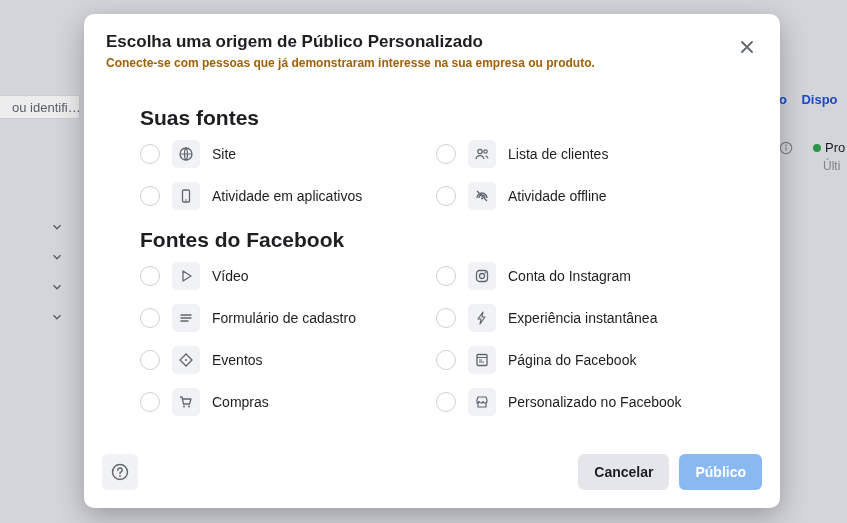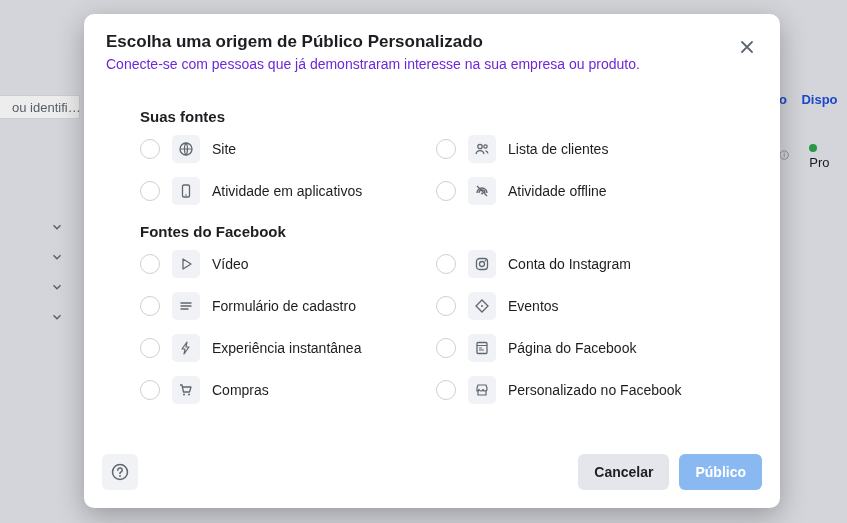--- a/index.html
+++ b/index.html
@@ -42,21 +42,21 @@
   color: #1d4ed8;
   font-size: 13px;
   font-weight: 600;
   white-space: nowrap;
   text-align: left;
 }
 .bg-frag-right2 {
   position: absolute;
   right: 0; top: 140px;
   width: 68px;
-  display: flex; gap: 16px;
+  display: flex; flex-direction: column; gap: 4px;
   color: #1c1e21;
   font-size: 13px;
 }
 .status-dot { width: 8px; height: 8px; border-radius: 50%; background: #31a24c; display: inline-block; margin-right: 4px; }
 .info-dot { width: 14px; height: 14px; color: #8a8d91; }
 
 .overlay {
   position: absolute;
   inset: 0;
   background: rgba(0,0,0,0.07);
@@ -75,39 +75,40 @@
   padding: 18px 22px 8px 22px;
   position: relative;
 }
 .modal-title {
   font-size: 17px;
   font-weight: 600;
   color: #1c1e21;
   margin-bottom: 4px;
 }
 .modal-subtitle {
-  font-size: 14px;
-  color: #6d28d9;
+  font-size: 12px;
+  color: #a16207;
+  font-weight: bold;
 }
 .close-btn {
   position: absolute;
   top: 18px; right: 18px;
   width: 30px; height: 30px;
   display: flex; align-items: center; justify-content: center;
   cursor: pointer;
   color: #606770;
   border-radius: 50%;
 }
 .modal-body {
   flex: 1;
   padding: 10px 56px 0 56px;
   overflow: auto;
 }
 .section-heading {
-  font-size: 15px;
+  font-size: 21px;
   font-weight: 600;
   color: #1c1e21;
   margin: 18px 0 10px 0;
 }
 .options-grid {
   display: grid;
   grid-template-columns: 1fr 1fr;
   column-gap: 8px;
   row-gap: 14px;
 }
@@ -290,34 +291,34 @@
             <svg width="16" height="16" viewBox="0 0 16 16">
               <path d="M3 5h10M3 8h10M3 11h7" stroke="currentColor" stroke-width="1.4" stroke-linecap="round"></path>
             </svg>
           </div>
           <span class="option-label">Formulário de cadastro</span>
         </div>
         <div class="option">
           <div class="radio"></div>
           <div class="icon-box">
             <svg width="16" height="16" viewBox="0 0 16 16">
+              <path d="M9 2L4 9h3l-1 5 5-7H8l1-5z" fill="none" stroke="currentColor" stroke-width="1.2" stroke-linejoin="round"></path>
+            </svg>
+          </div>
+          <span class="option-label">Experiência instantânea</span>
+        </div>
+        <div class="option">
+          <div class="radio"></div>
+          <div class="icon-box">
+            <svg width="16" height="16" viewBox="0 0 16 16">
               <path d="M8 2l6 6-6 6-6-6z" fill="none" stroke="currentColor" stroke-width="1.3"></path>
               <circle cx="8" cy="8" r="1" fill="currentColor"></circle>
             </svg>
           </div>
           <span class="option-label">Eventos</span>
-        </div>
-        <div class="option">
-          <div class="radio"></div>
-          <div class="icon-box">
-            <svg width="16" height="16" viewBox="0 0 16 16">
-              <path d="M9 2L4 9h3l-1 5 5-7H8l1-5z" fill="none" stroke="currentColor" stroke-width="1.2" stroke-linejoin="round"></path>
-            </svg>
-          </div>
-          <span class="option-label">Experiência instantânea</span>
         </div>
         <div class="option">
           <div class="radio"></div>
           <div class="icon-box">
             <svg width="16" height="16" viewBox="0 0 16 16">
               <rect x="3" y="2.5" width="10" height="11" rx="1" fill="none" stroke="currentColor" stroke-width="1.3"></rect>
               <path d="M3 5.5h10M5 8h3M5 10h5" stroke="currentColor" stroke-width="1.2"></path>
             </svg>
           </div>
           <span class="option-label">Página do Facebook</span>

